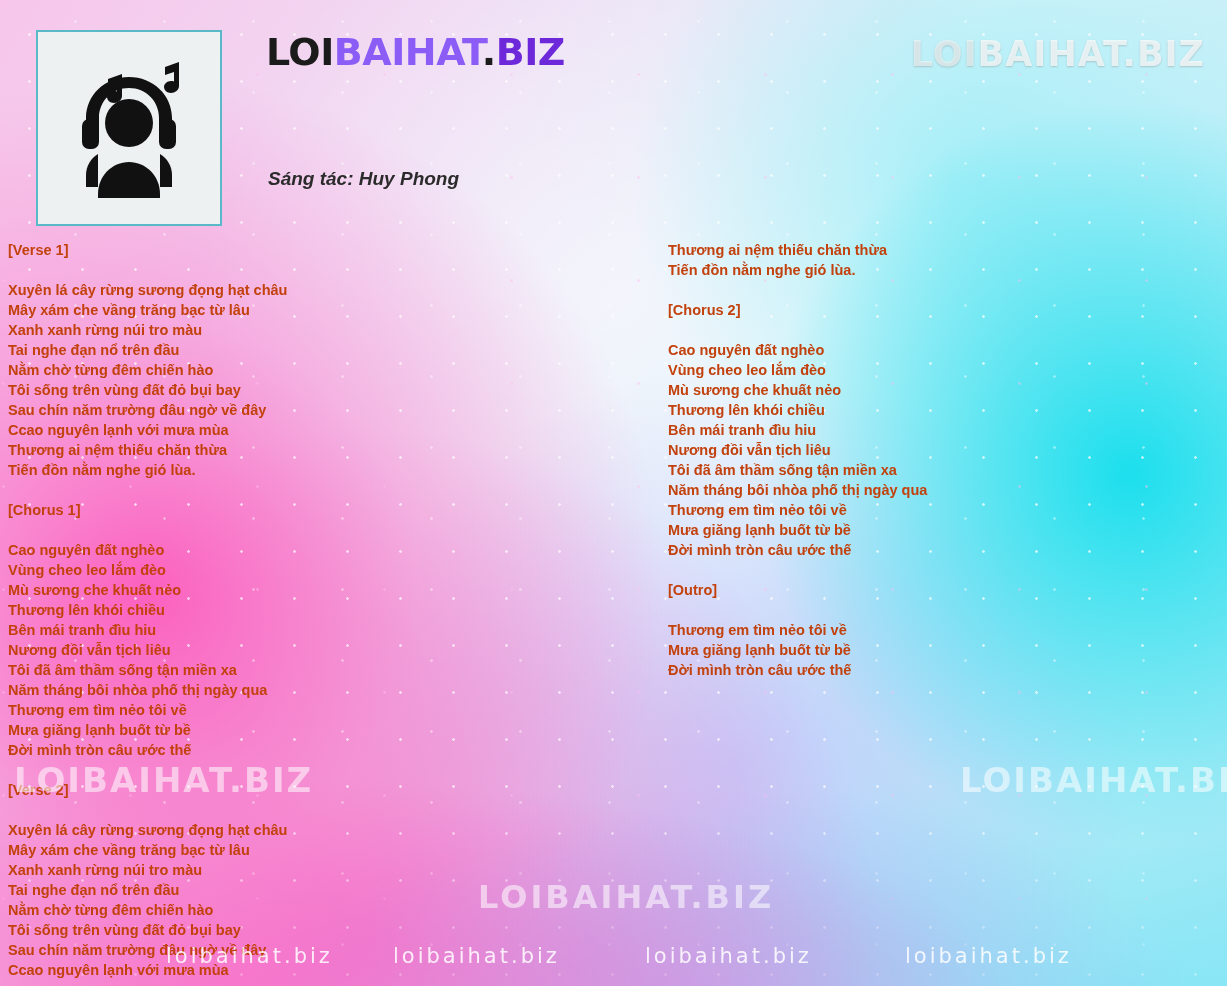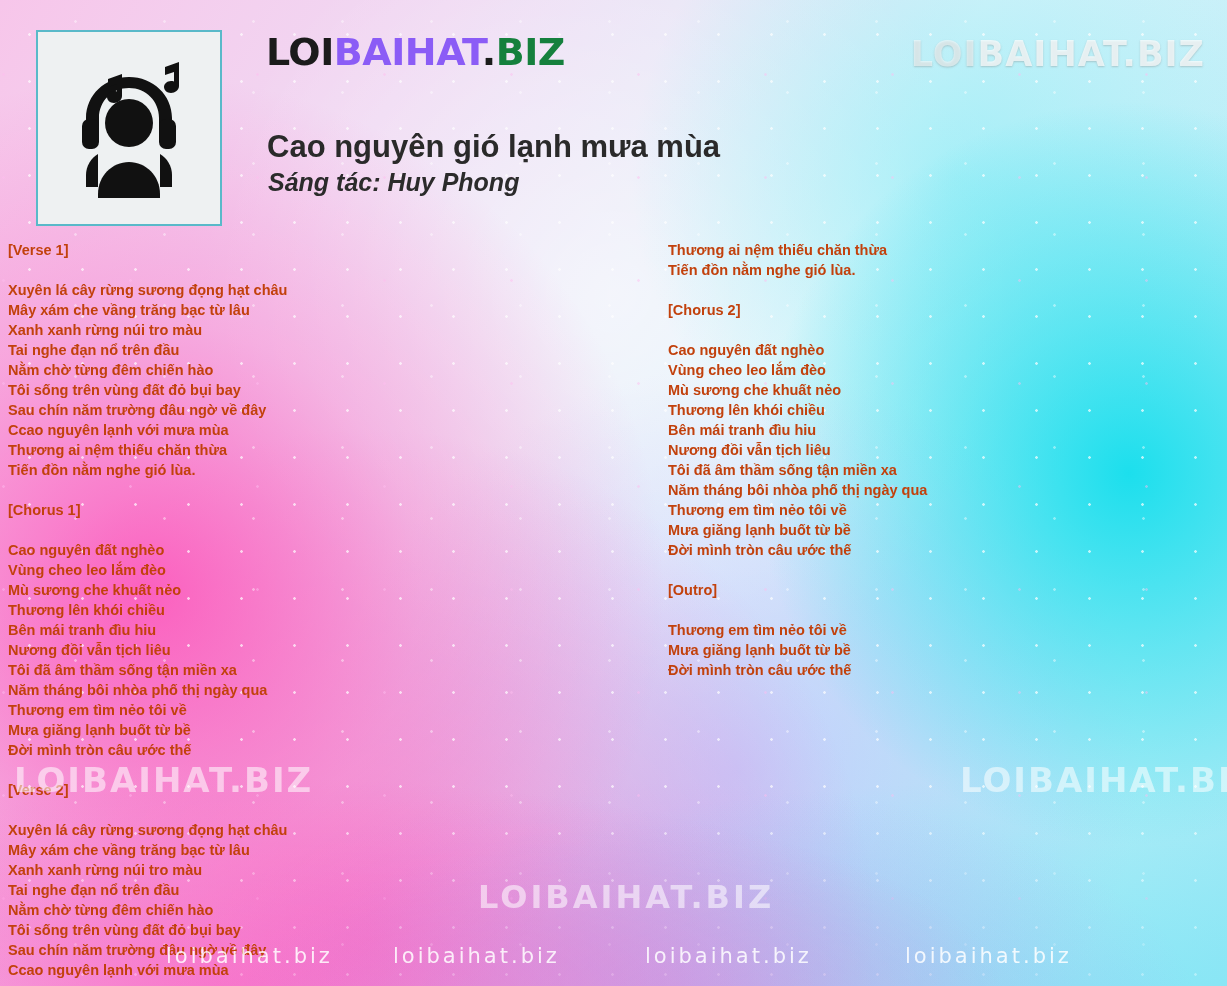--- a/index.html
+++ b/index.html
@@ -78,36 +78,36 @@
     font-size: 38px;
     font-weight: bold;
     letter-spacing: -0.5px;
     font-family: "DejaVu Sans", sans-serif;
     color: #262626;
     white-space: nowrap;
   }
   #brand .b-loi { color: #1b1b1b; }
   #brand .b-bai { color: #8b5cf6; }
   #brand .b-dot { color: #1b1b1b; }
-  #brand .b-biz { color: #15803d; }
+  #brand .b-biz { color: #6d28d9; }
 
   #song-title {
     position: absolute;
     left: 267px;
     top: 108px;
     font-size: 31px;
     font-weight: bold;
     color: #2a2a2a;
     white-space: nowrap;
   }
   #song-author {
     position: absolute;
     left: 268px;
     top: 168px;
-    font-size: 25px;
+    font-size: 19px;
     font-weight: bold;
     font-style: italic;
     color: #2b2b2b;
     white-space: nowrap;
   }
 
   
   #wm-top {
     position: absolute;
     right: 22px;
@@ -199,21 +199,20 @@
           <path d="M111 14l14-5v24c0 4-4 7-8 7s-7-3-7-6 3-6 7-6c1 0 2 0 3 .5V19l-9 3v-8z"></path>
         </g>
       </svg>
     </span>
   </div>
 
   <div id="brand">
     <span class="b-loi">LOI</span><span class="b-bai">BAIHAT</span><span class="b-dot">.</span><span class="b-biz">BIZ</span>
   </div>
 
-  <h1 id="song-title">Cao nguyên gió lạnh mưa mùa</h1>
   <div id="song-author">Sáng tác: Huy Phong</div>
 
   <div id="wm-top"><span class="wm-light">LOI</span><span>BAIHAT.BIZ</span></div>
 </div>
 
 <div id="lyrics">
   <div class="col" id="col-left">[Verse 1]
 
 Xuyên lá cây rừng sương đọng hạt châu
 Mây xám che vầng trăng bạc từ lâu

